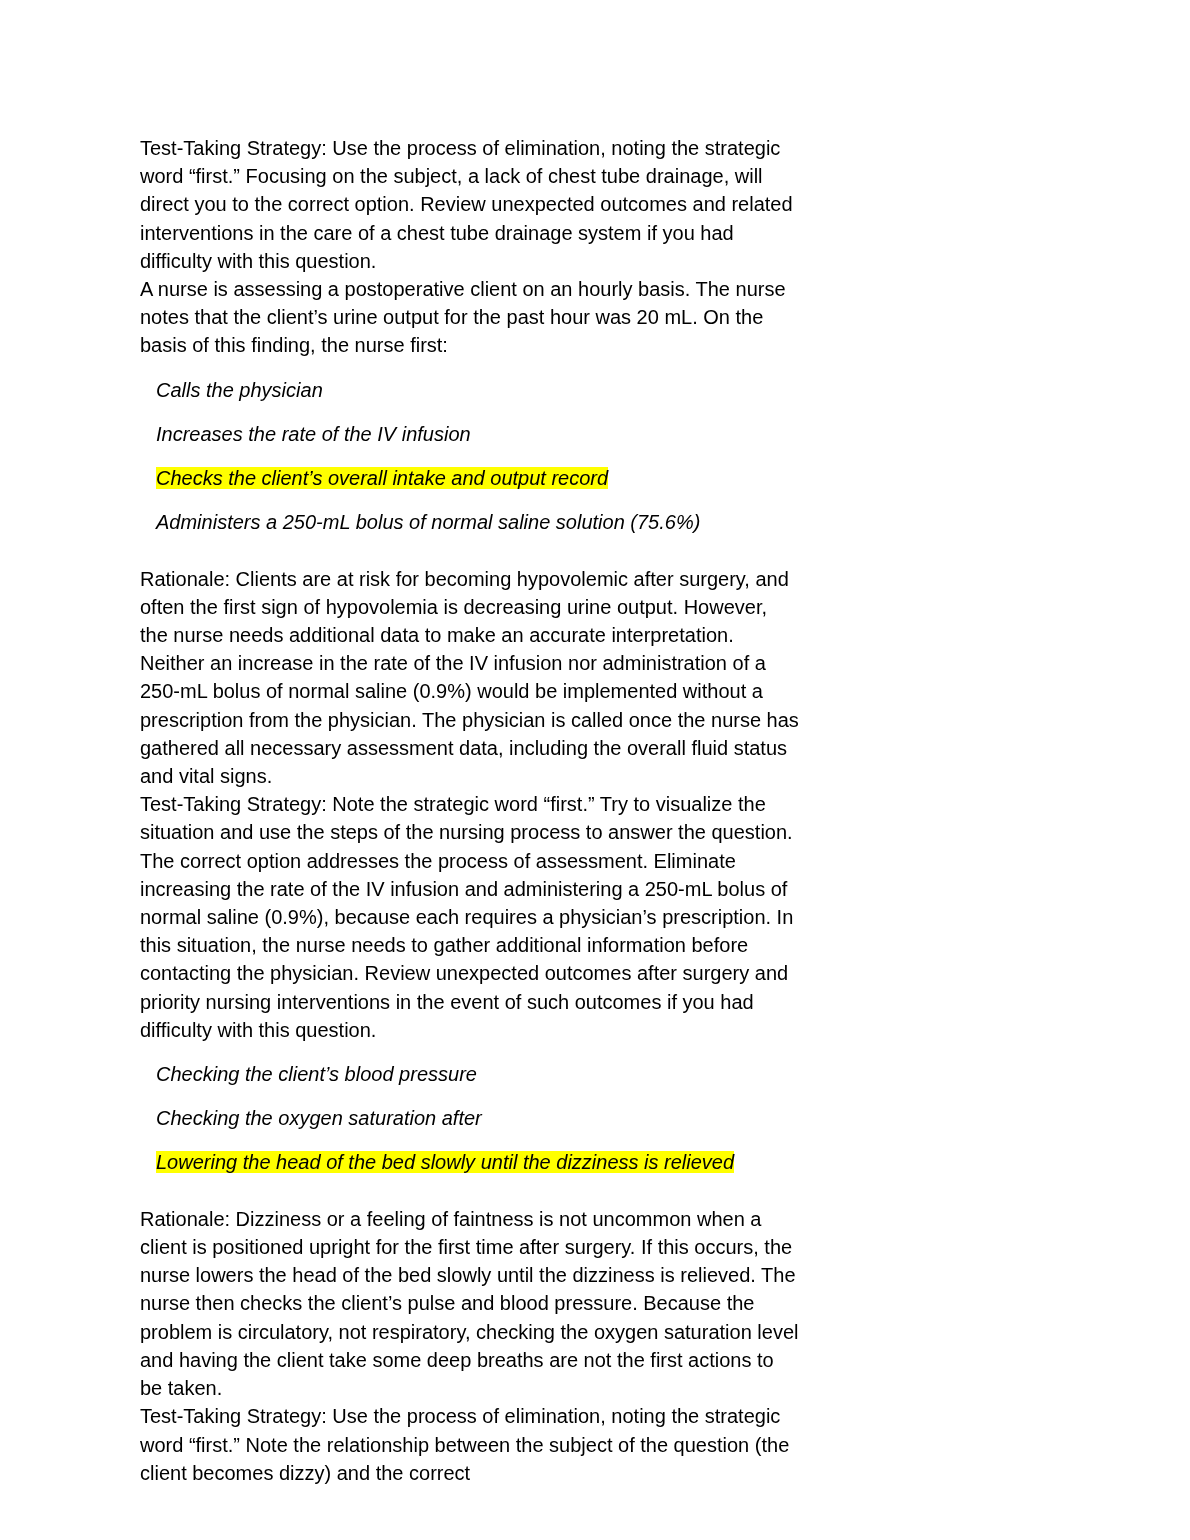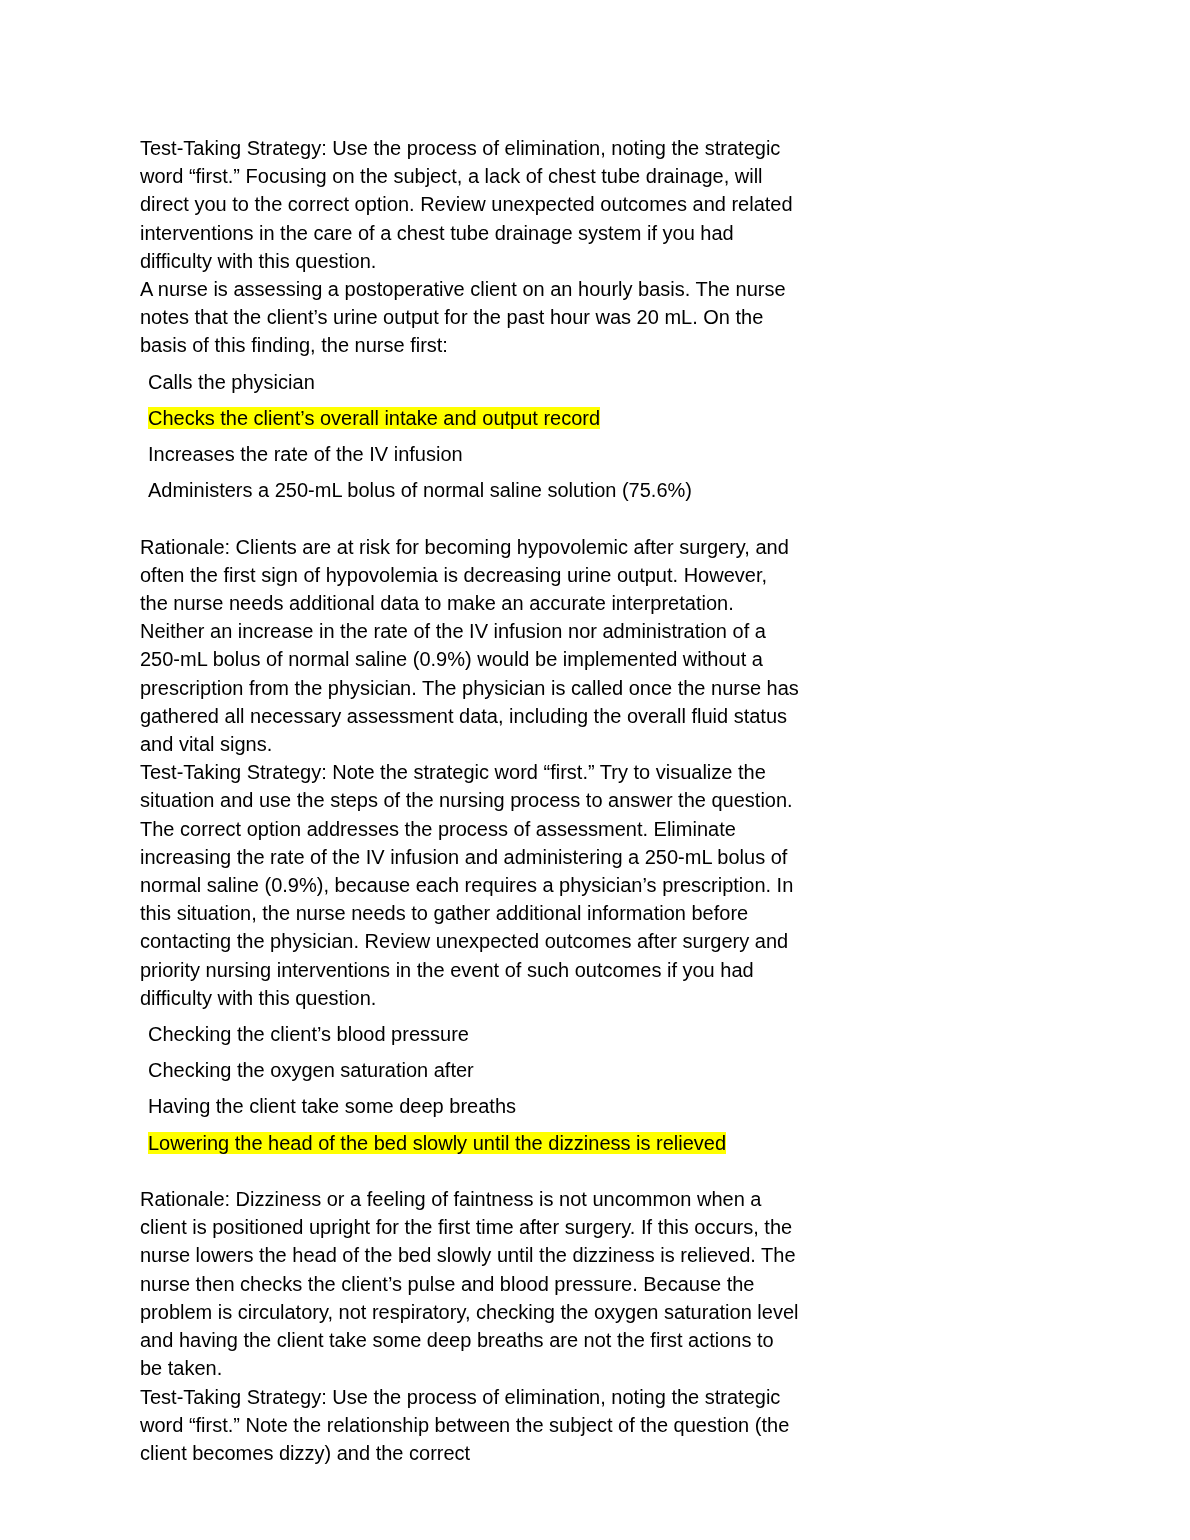--- a/index.html
+++ b/index.html
@@ -26,65 +26,63 @@
     margin: 0 0 28.2px 0;
   }
   .block:last-child {
     margin-bottom: 0;
   }
   p.para {
     margin: 0;
     padding: 0;
   }
   .option-line {
-    margin: 8px;
+    margin: 16px;
     padding: 0;
+    font-style: italic;
   }
   .hl {
     background-color: #ffff00;
   }
 </style>
 </head>
 <body>
 
 <div class="page">
 
   <p class="para block">Test-Taking Strategy: Use the process of elimination, noting the strategic word “first.” Focusing on the subject, a lack of chest tube drainage, will direct you to the correct option. Review unexpected outcomes and related interventions in the care of a chest tube drainage system if you had difficulty with this question.</p>
 
   <div class="block">
     <p class="para">A nurse is assessing a postoperative client on an hourly basis. The nurse notes that the client’s urine output for the past hour was 20 mL. On the basis of this finding, the nurse first:</p>
     <div class="option-line">
       <span>Calls the physician</span>
     </div>
     <div class="option-line">
-      <span class="hl">Checks the client’s overall intake and output record</span>
+      <span>Increases the rate of the IV infusion</span>
     </div>
     <div class="option-line">
-      <span>Increases the rate of the IV infusion</span>
+      <span class="hl">Checks the client’s overall intake and output record</span>
     </div>
     <div class="option-line">
       <span>Administers a 250-mL bolus of normal saline solution (75.6%)</span>
     </div>
   </div>
 
   <p class="para block">Rationale: Clients are at risk for becoming hypovolemic after surgery, and often the first sign of hypovolemia is decreasing urine output. However, the nurse needs additional data to make an accurate interpretation. Neither an increase in the rate of the IV infusion nor administration of a 250-mL bolus of normal saline (0.9%) would be implemented without a prescription from the physician. The physician is called once the nurse has gathered all necessary assessment data, including the overall fluid status and vital signs.</p>
 
   <p class="para block">Test-Taking Strategy: Note the strategic word “first.” Try to visualize the situation and use the steps of the nursing process to answer the question. The correct option addresses the process of assessment. Eliminate increasing the rate of the IV infusion and administering a 250-mL bolus of normal saline (0.9%), because each requires a physician’s prescription. In this situation, the nurse needs to gather additional information before contacting the physician. Review unexpected outcomes after surgery and priority nursing interventions in the event of such outcomes if you had difficulty with this question.</p>
 
   <div class="block">
     <div class="option-line">
       <span>Checking the client’s blood pressure</span>
     </div>
     <div class="option-line">
       <span>Checking the oxygen saturation after</span>
     </div>
     <div class="option-line">
-      <span>Having the client take some deep breaths</span>
-    </div>
-    <div class="option-line">
       <span class="hl">Lowering the head of the bed slowly until the dizziness is relieved</span>
     </div>
   </div>
 
   <p class="para block">Rationale: Dizziness or a feeling of faintness is not uncommon when a client is positioned upright for the first time after surgery. If this occurs, the nurse lowers the head of the bed slowly until the dizziness is relieved. The nurse then checks the client’s pulse and blood pressure. Because the problem is circulatory, not respiratory, checking the oxygen saturation level and having the client take some deep breaths are not the first actions to be taken.</p>
 
   <p class="para block">Test-Taking Strategy: Use the process of elimination, noting the strategic word “first.” Note the relationship between the subject of the question (the client becomes dizzy) and the correct</p>
 
 </div>
 

